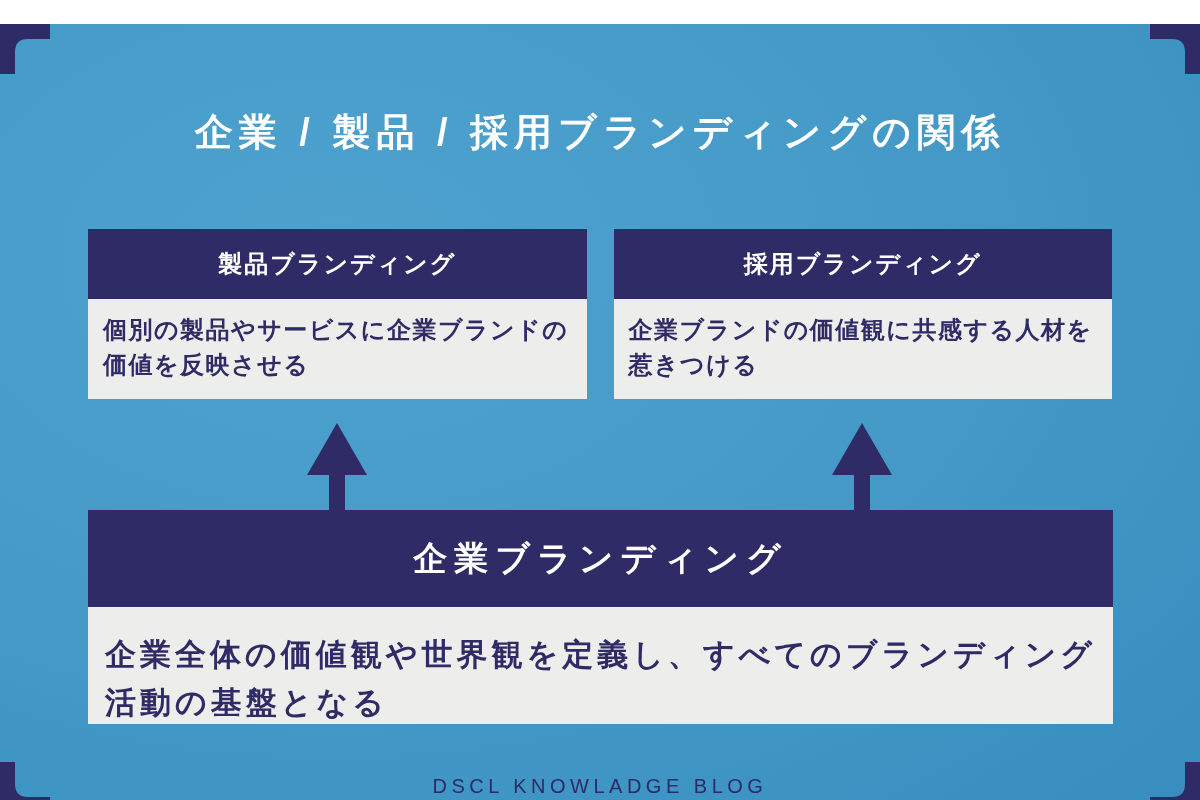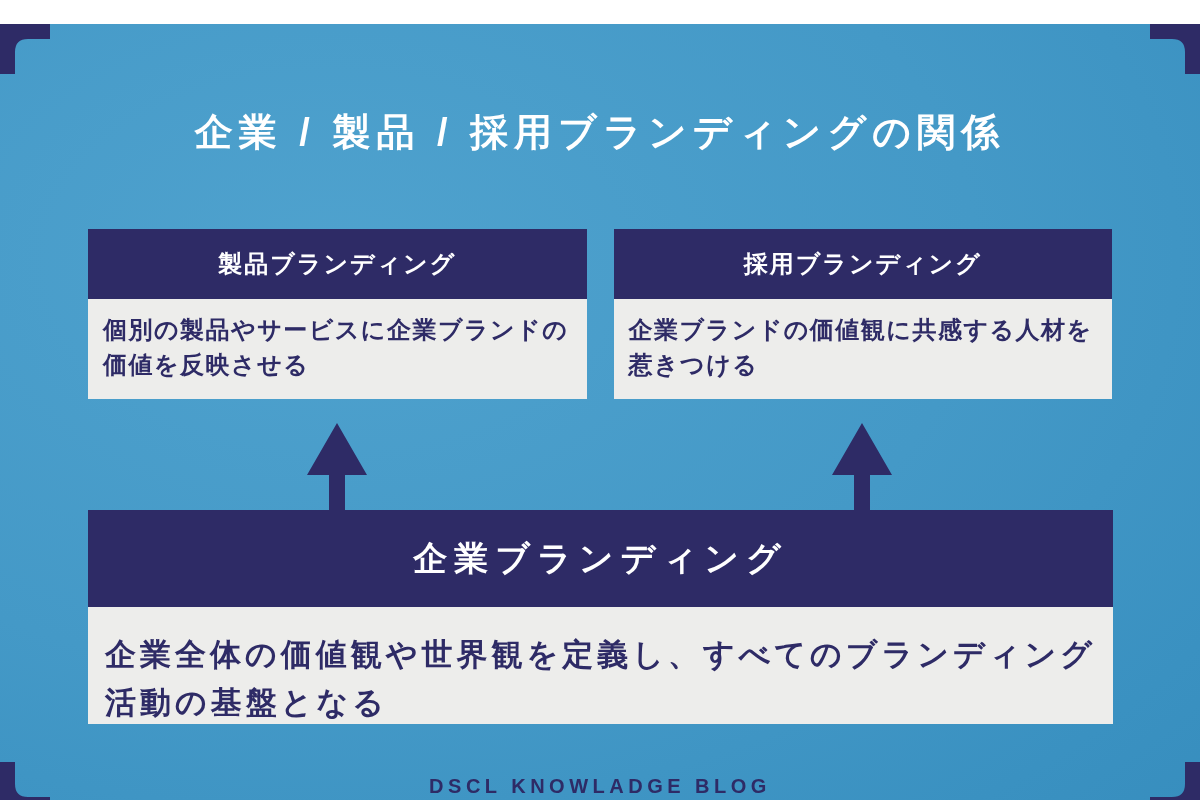--- a/index.html
+++ b/index.html
@@ -106,21 +106,21 @@
     padding: 24px 17px 0 17px;
   }
 
   
   .footer {
     position: absolute;
     top: 751px; left: 0; width: 1200px;
     text-align: center;
     color: #2E2B66;
     font-size: 20px;
-    font-weight: 700;
+    font-weight: 400;
     letter-spacing: 4.5px;
   }
 </style>
 </head>
 <body>
 
 <div class="canvas">
 
   <svg class="corner tl" viewBox="0 0 50 50" aria-hidden="true">
     <path d="M0,0 H50 V15 H28 Q15,15 15,28 V50 H0 Z" fill="#2E2B66"></path>

